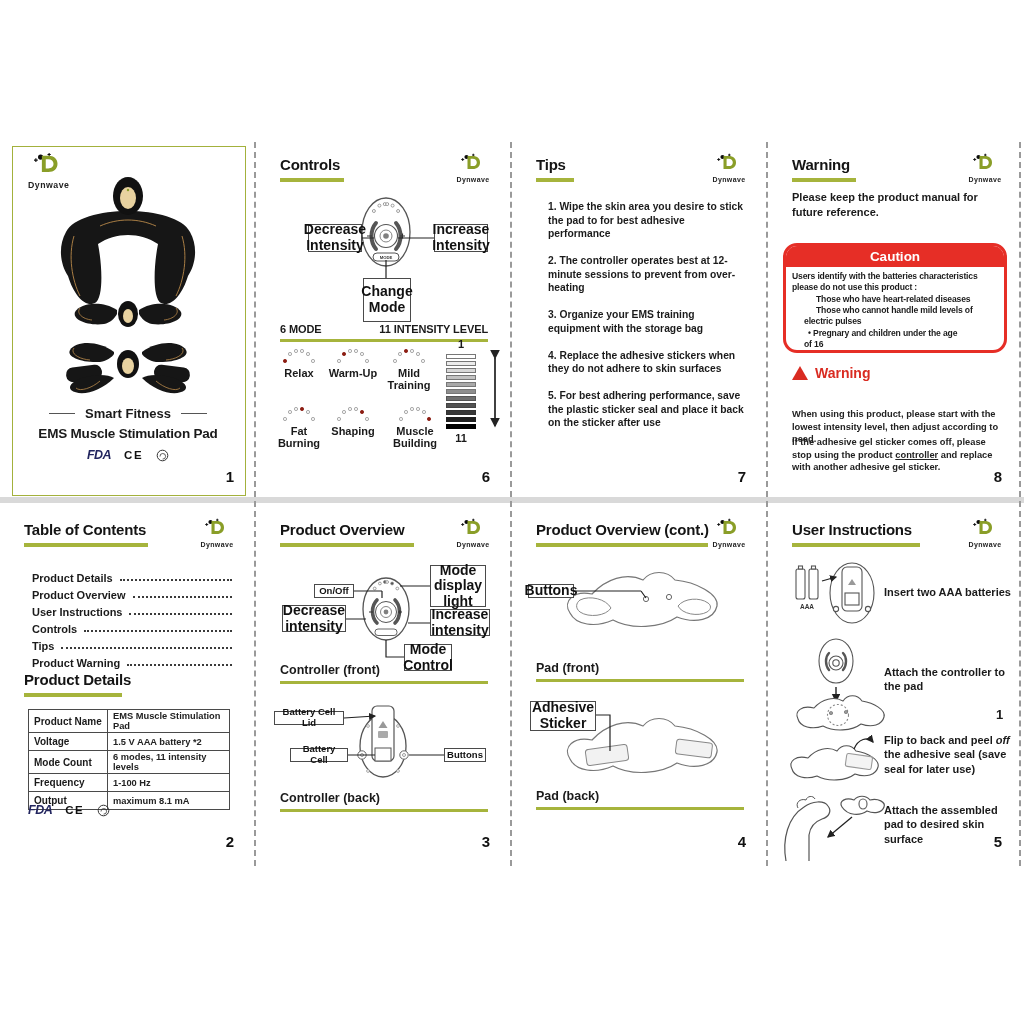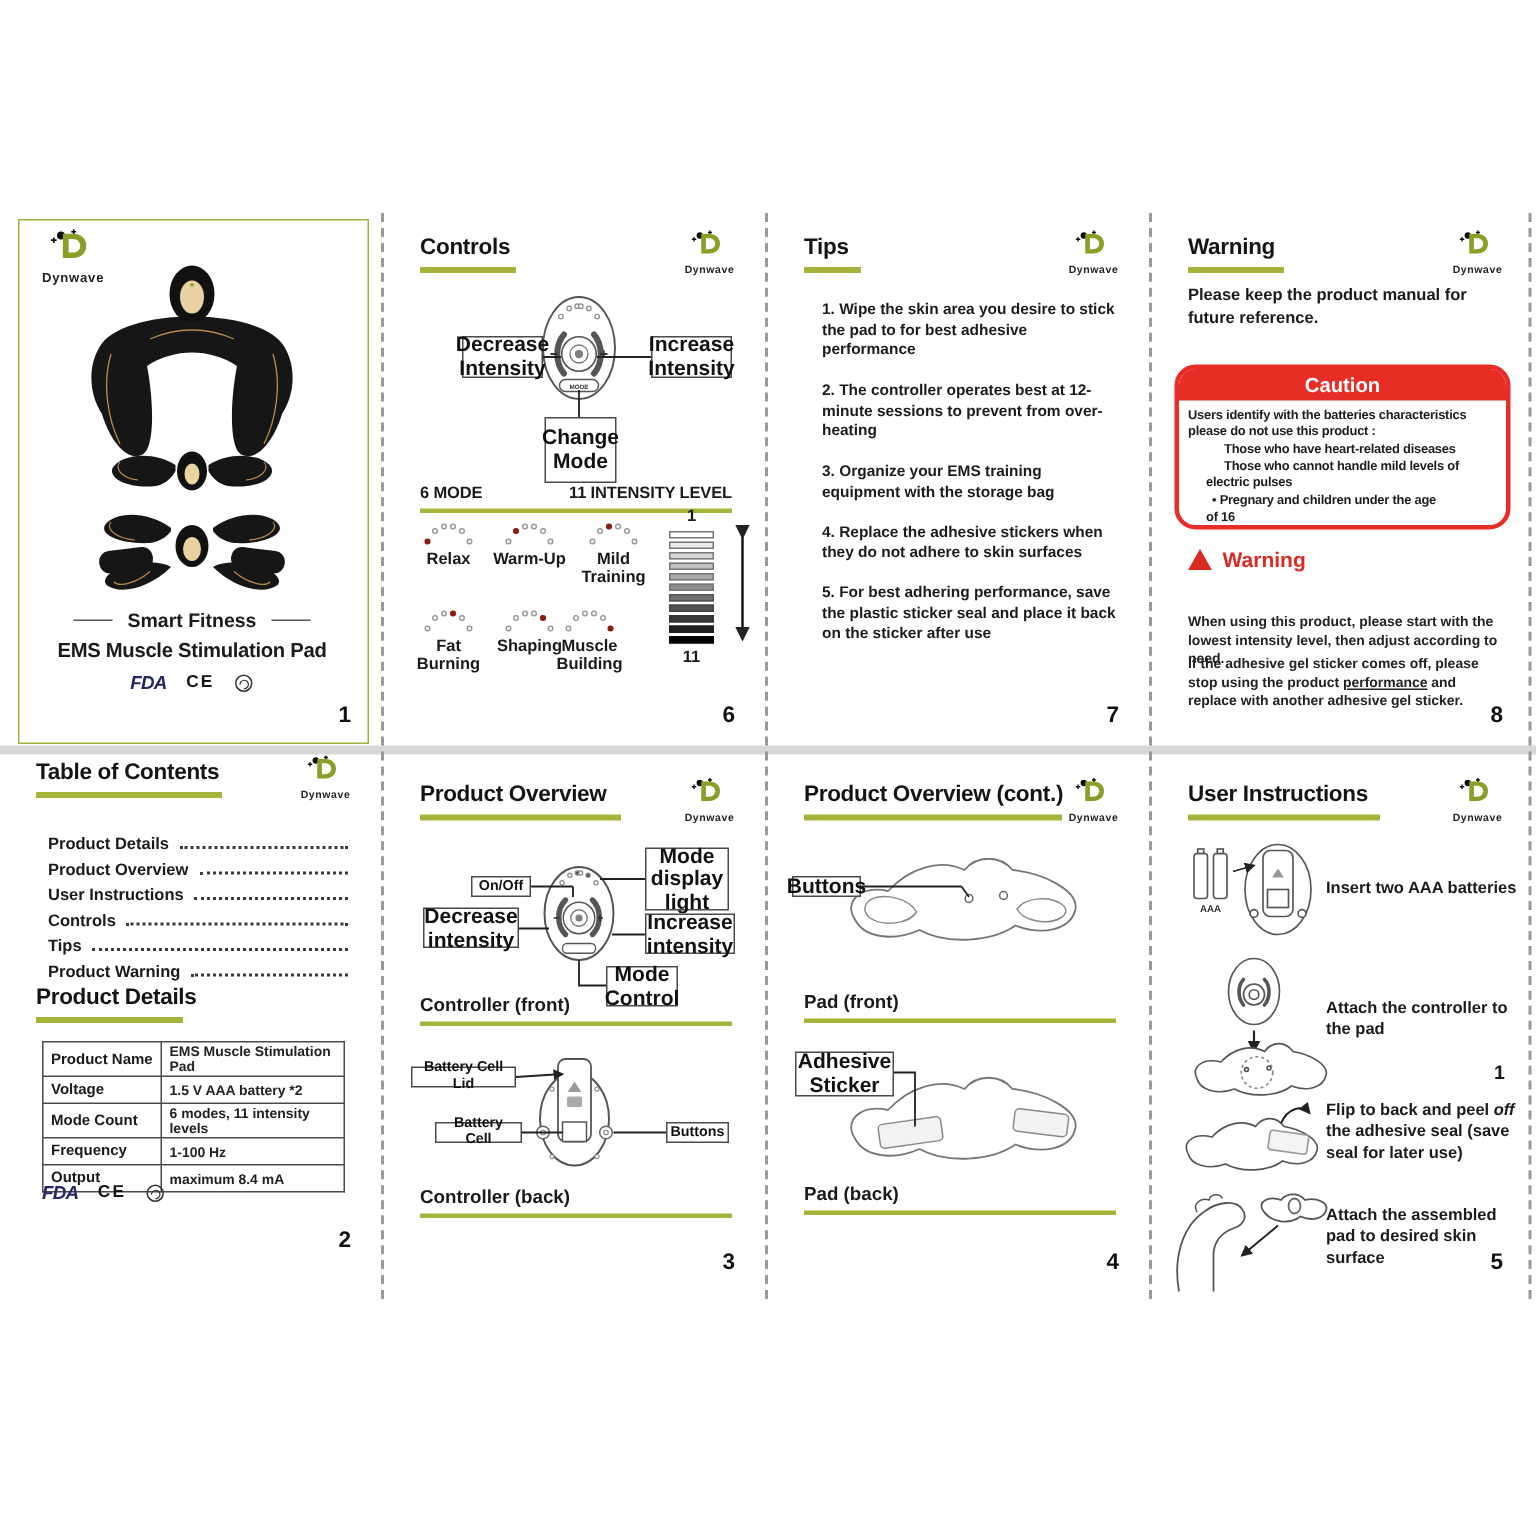--- a/index.html
+++ b/index.html
@@ -241,21 +241,21 @@
     <div class="micon">
         <span class="mdot"></span>
         <span class="mdot"></span>
         <span class="mdot"></span>
         <span class="mdot"></span>
         <span class="mdot on"></span>
         <span class="mdot"></span>
       </div>
     <div class="mlabel">Shaping</div>
   </div>
-  <div class="mcell" style="left:110px;top:266px">
+  <div class="mcell" style="left:132px;top:266px">
     <div class="micon">
         <span class="mdot"></span>
         <span class="mdot"></span>
         <span class="mdot"></span>
         <span class="mdot"></span>
         <span class="mdot"></span>
         <span class="mdot on"></span>
       </div>
     <div class="mlabel">Muscle Building</div>
   </div>
@@ -324,25 +324,25 @@
       <div class="cline i2">electric pulses</div>
       <div class="cline i3">•  Pregnary and children under the age</div>
       <div class="cline i2">of 16</div>
     </div>
   </div>
   <div class="wsub">
     <span class="tri"></span>
     <span class="wtxt">Warning</span>
   </div>
   <div class="wp" style="top:268px">When using this product, please start with the lowest intensity level, then adjust according to need.</div>
-  <div class="wp" style="top:296px"><span>If the adhesive gel sticker comes off, please stop using the product </span><u>performance</u><span> and replace with another adhesive gel sticker.</span></div>
+  <div class="wp" style="top:296px"><span>If the adhesive gel sticker comes off, please stop using the product </span><u>controller</u><span> and replace with another adhesive gel sticker.</span></div>
   <div class="pagenum">8</div>
 </div>
 
-<div class="panel" style="left:0;top:490px">
+<div class="panel" style="left:0;top:505px">
   <div class="ptitle">Table of Contents</div>
   <div class="underline" style="left:24px;top:38px;width:124px"></div>
   <div class="logo">
     <svg width="30" height="20" viewBox="0 0 30 20">
       <circle cx="8.5" cy="4" r="2.1" fill="#0d0d0d"></circle>
       <path d="M3.2,6.5 h3 M4.7,5 v3 M14,2 h2.6 M15.3,0.7 v2.6" stroke="#0d0d0d" stroke-width="0.9"></path>
       <path fill-rule="evenodd" fill="#8a9e28" d="M9.5,3 h5.2 c4.6,0 7.3,2.6 7.3,6.4 c0,3.9 -2.7,6.6 -7.3,6.6 h-5.2 z M12.6,5.8 h2 c2.6,0 4.2,1.5 4.2,3.6 c0,2.2 -1.6,3.7 -4.2,3.7 h-2 z"></path>
     </svg>
     <div class="logoname">Dynwave</div>
   </div>
@@ -387,21 +387,21 @@
     <tr>
           <td class="k">Mode Count</td>
           <td class="v">6 modes, 11 intensity levels</td>
         </tr>
     <tr>
           <td class="k">Frequency</td>
           <td class="v">1-100 Hz</td>
         </tr>
     <tr>
           <td class="k">Output</td>
-          <td class="v">maximum 8.4 mA</td>
+          <td class="v">maximum 8.1 mA</td>
         </tr>
   </tbody>
     </table>
   <div class="certs tocc">
     <span class="fda">FDA</span>
     <span class="ce">CE</span>
     <svg width="13" height="13" viewBox="0 0 13 13">
       <circle cx="6.5" cy="6.5" r="5.3" stroke="#333" stroke-width="1" fill="none"></circle>
       <path d="M4,7.5 a2.8,2.8 0 1 1 2.6,2.6" stroke="#333" stroke-width="0.8" fill="none"></path>
     </svg>

